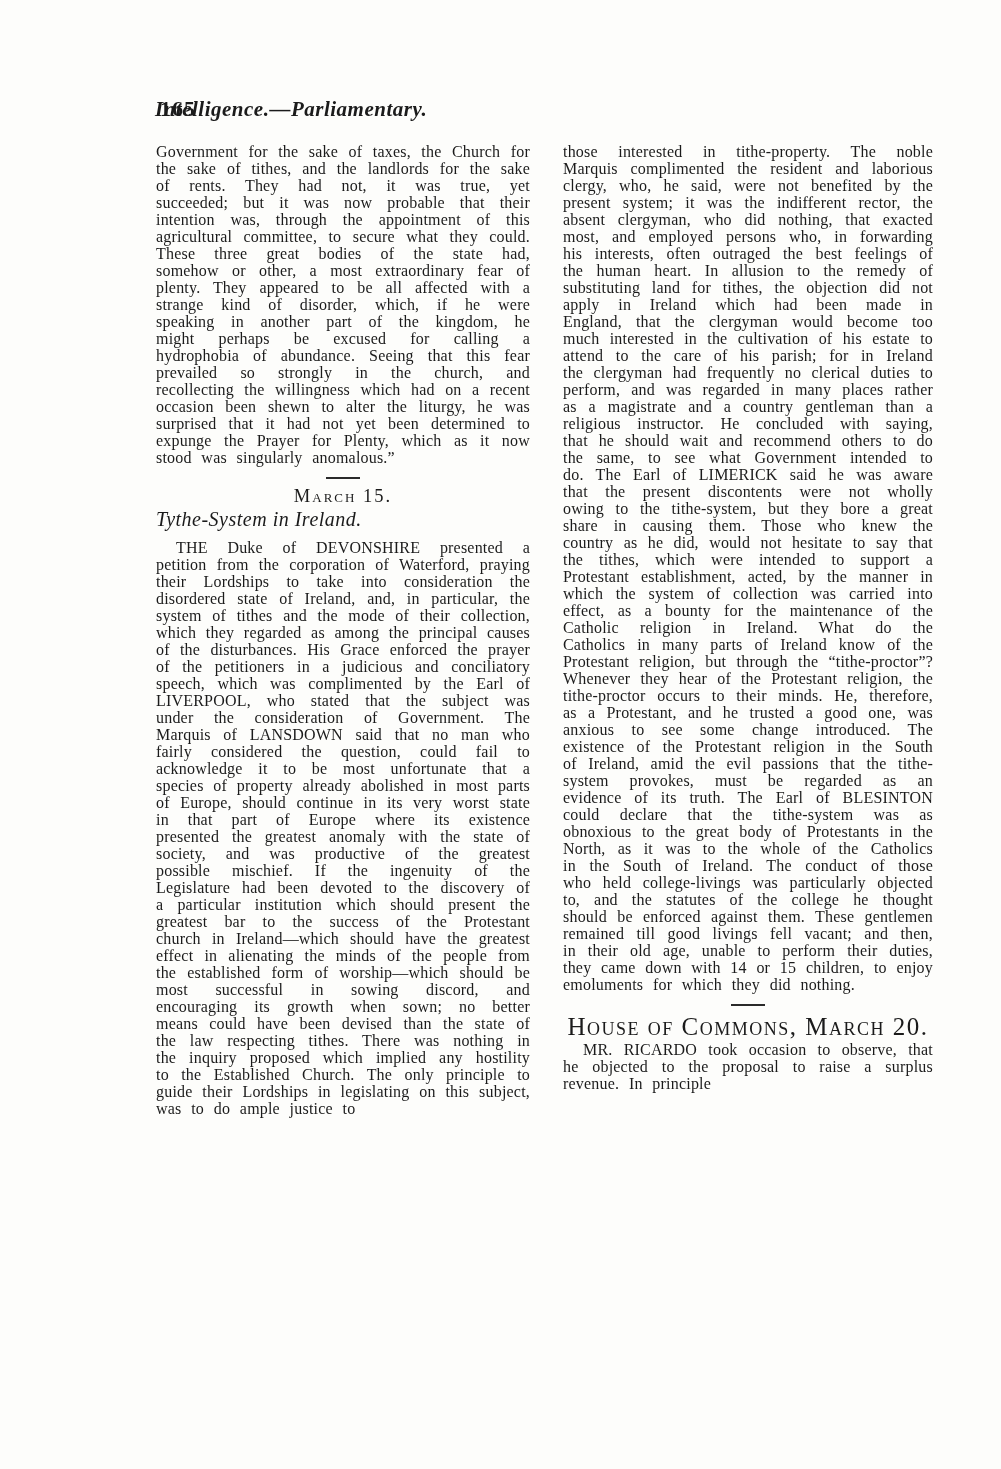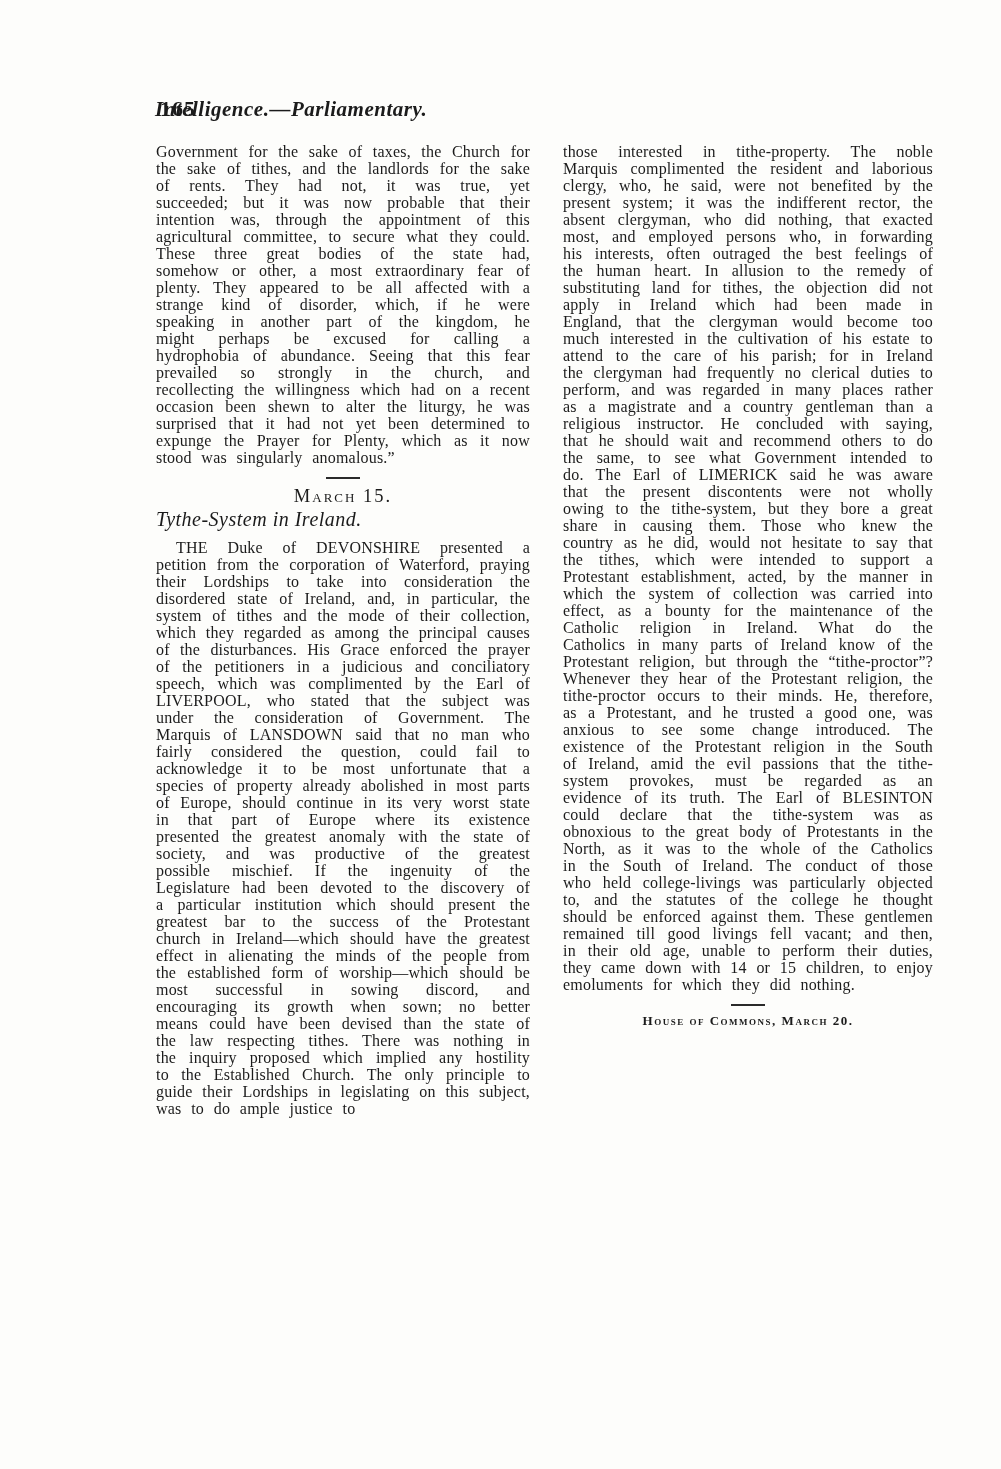--- a/index.html
+++ b/index.html
@@ -69,22 +69,22 @@
     text-align: left;
     font-style: italic;
     font-weight: normal;
     font-size: 20px;
     letter-spacing: 0.5px;
   }
   .hoc-heading {
     margin: 0;
     text-align: center;
     font-variant: small-caps;
-    font-weight: bold;
-    font-size: 13px;
+    font-weight: normal;
+    font-size: 25px;
     letter-spacing: 1.5px;
     white-space: nowrap;
   }
 </style>
 </head>
 <body>
 
 <div class="page-number">165</div>
 
 <div class="running-title">Intelligence.—Parliamentary.</div>
@@ -102,13 +102,14 @@
 </div>
 
 <div class="col col-right">
   <p class="body-text">those interested in tithe-property. The noble Marquis complimented the resident and laborious clergy, who, he said, were not benefited by the present system; it was the indifferent rector, the absent clergyman, who did nothing, that exacted most, and employed persons who, in forwarding his interests, often outraged the best feelings of the human heart. In allusion to the remedy of substituting land for tithes, the objection did not apply in Ireland which had been made in England, that the clergyman would become too much interested in the cultivation of his estate to attend to the care of his parish; for in Ireland the clergyman had frequently no clerical duties to perform, and was regarded in many places rather as a magistrate and a country gentleman than a religious instructor. He concluded with saying, that he should wait and recommend others to do the same, to see what Government intended to do. The Earl of LIMERICK said he was aware that the present discontents were not wholly owing to the tithe-system, but they bore a great share in causing them. Those who knew the country as he did, would not hesitate to say that the tithes, which were intended to support a Protestant establishment, acted, by the manner in which the system of collection was carried into effect, as a bounty for the maintenance of the Catholic religion in Ireland. What do the Catholics in many parts of Ireland know of the Protestant religion, but through the “tithe-proctor”? Whenever they hear of the Protestant religion, the tithe-proctor occurs to their minds. He, therefore, as a Protestant, and he trusted a good one, was anxious to see some change introduced. The existence of the Protestant religion in the South of Ireland, amid the evil passions that the tithe-system provokes, must be regarded as an evidence of its truth. The Earl of BLESINTON could declare that the tithe-system was as obnoxious to the great body of Protestants in the North, as it was to the whole of the Catholics in the South of Ireland. The conduct of those who held college-livings was particularly objected to, and the statutes of the college he thought should be enforced against them. These gentlemen remained till good livings fell vacant; and then, in their old age, unable to perform their duties, they came down with 14 or 15 children, to enjoy emoluments for which they did nothing.</p>
 
   <hr class="rule">
 
   <h2 class="hoc-heading">House of Commons, March 20.</h2>
 
 
+  <p class="body-text indent">MR. RICARDO took occasion to observe, that he objected to the proposal to raise a surplus revenue. In principle</p>
 </div>
 
 </body></html>

